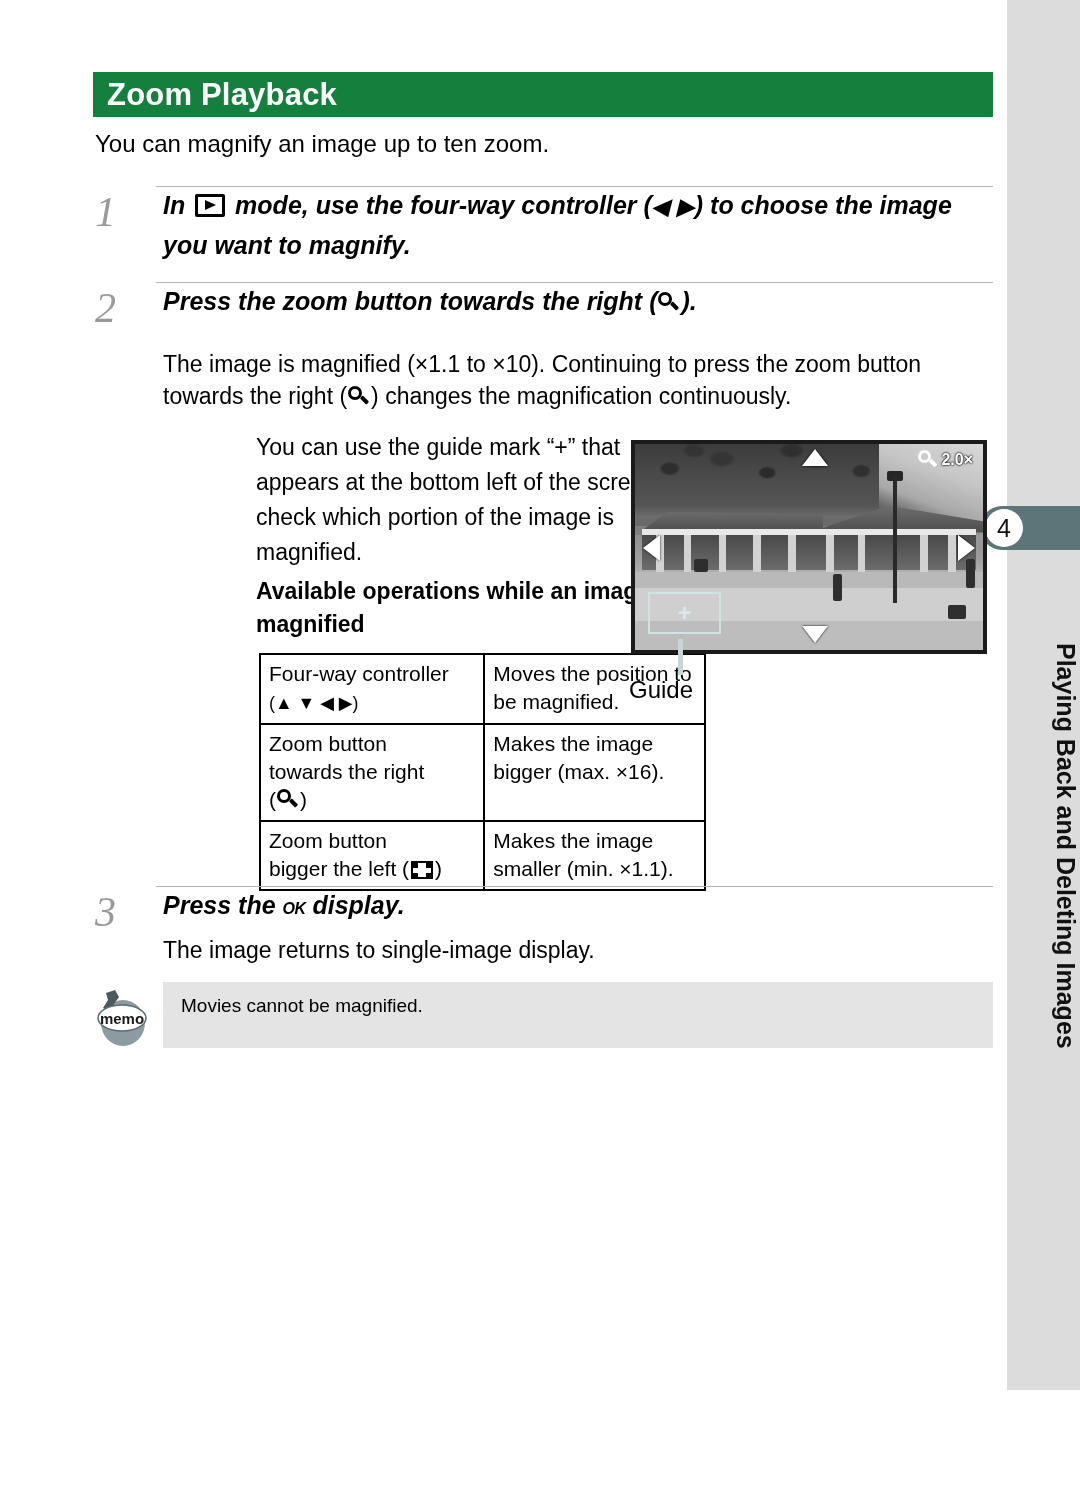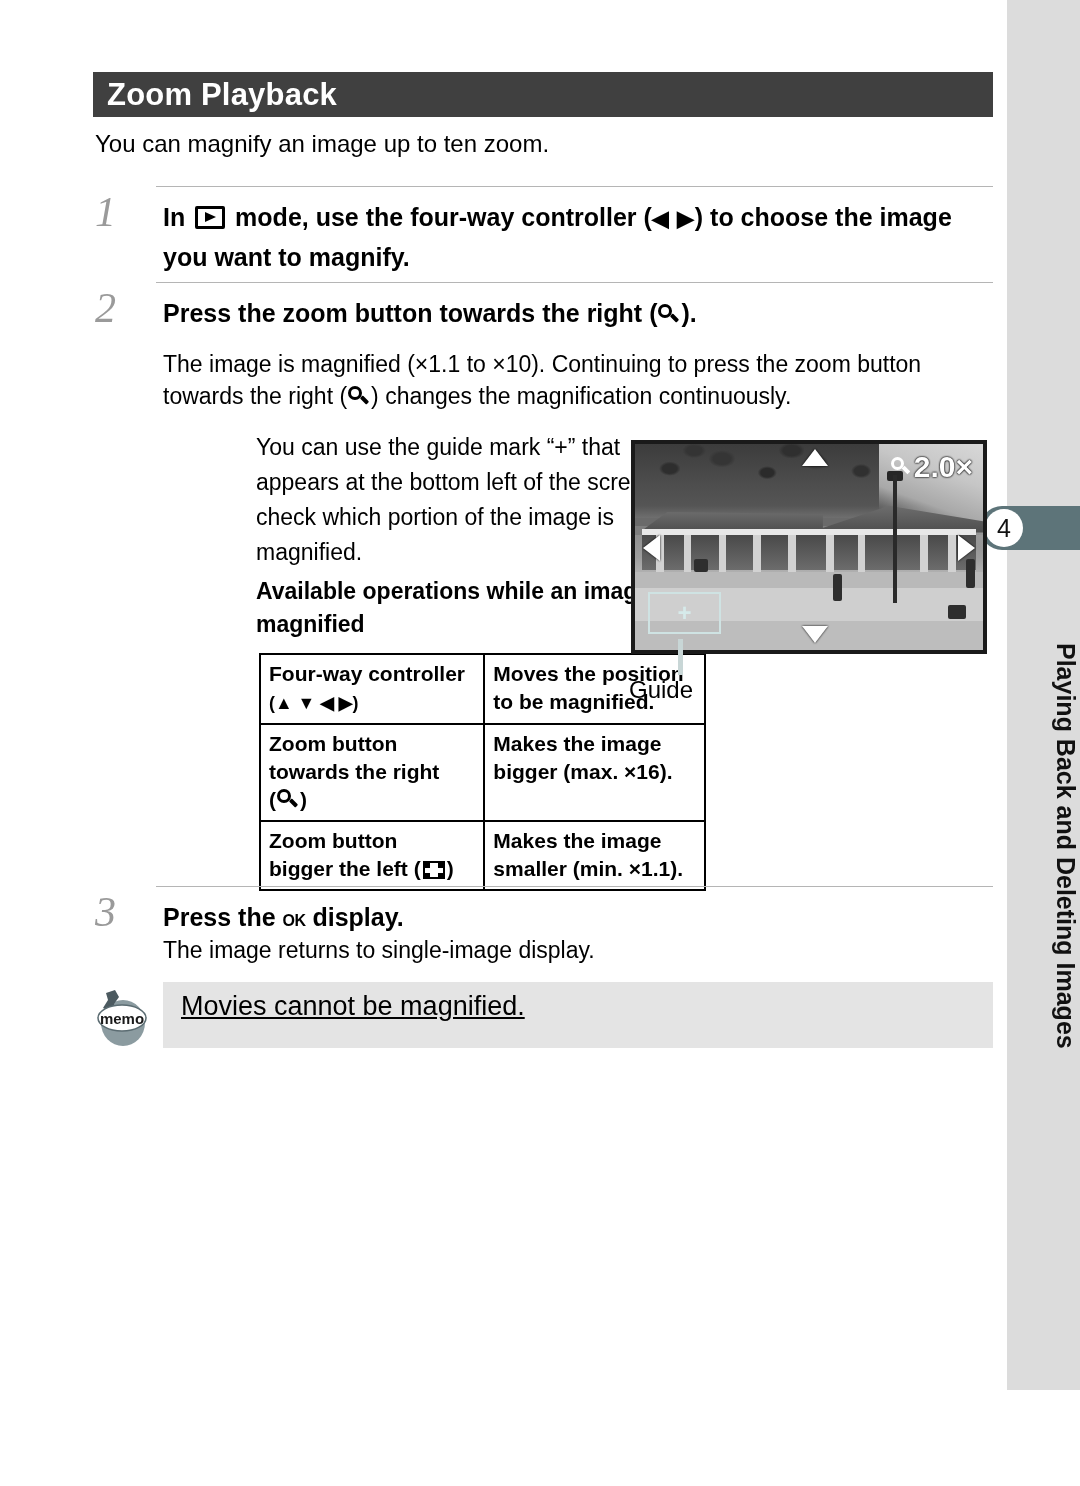--- a/index.html
+++ b/index.html
@@ -98,21 +98,21 @@
     width: 900px;
   }
 
   
   #section-header {
     position: absolute;
     left: 0;
     top: 72px;
     width: 900px;
     height: 45px;
-    background: #404040;
+    background: #15803d;
     color: #ffffff;
     font-size: 31px;
     font-weight: bold;
     line-height: 45px;
     padding-left: 14px;
     box-sizing: border-box;
     letter-spacing: 0.2px;
   }
 
   #intro-line {
@@ -145,25 +145,26 @@
     text-align: left;
     font-family: "Liberation Serif", serif;
     font-style: italic;
     font-size: 42px;
     color: #9a9a9a;
     line-height: 44px;
   }
   .step-title {
     position: absolute;
     left: 70px;
-    top: 12px;
+    top: 0;
     width: 820px;
     font-size: 25px;
     font-weight: bold;
     line-height: 38px;
+    font-style: italic;
   }
   .step-body {
     position: absolute;
     left: 70px;
     width: 820px;
     font-size: 23px;
     line-height: 32px;
   }
 
   #step1 { top: 186px; }
@@ -281,21 +282,20 @@
     top: 653px;
     width: 447px;
     border-collapse: collapse;
     font-size: 21px;
     line-height: 28px;
   }
   #ops-table td {
     border: 2px solid #000;
     padding: 5px 8px 6px 8px;
     vertical-align: top;
-    font-weight: bold;
   }
   #ops-table td.c1 { width: 218px; }
   #ops-table td.c2 { width: 213px; }
   .tri { font-size: 0.85em; }
 
   
   #cam-screen {
     position: absolute;
     left: 631px;
     top: 440px;
@@ -441,21 +441,21 @@
     right: 8px; top: 44%;
     border-top: 13px solid transparent;
     border-bottom: 13px solid transparent;
     border-left: 17px solid #ffffff;
     filter: drop-shadow(0 0 1px #000);
   }
   #osd-zoom {
     position: absolute;
     right: 10px; top: 6px;
     color: #ffffff;
-    font-size: 30px;
+    font-size: 16px;
     font-weight: bold;
     display: flex;
     align-items: center;
     gap: 3px;
     text-shadow: 0 0 2px #000, 0 0 2px #000;
   }
   .icon-mag-white {
     display: inline-block;
     width: 20px;
     height: 20px;
@@ -520,23 +520,22 @@
     left: 163px;
     top: 982px;
     width: 830px;
     height: 66px;
     background: #e4e4e4;
   }
   #memo-text {
     position: absolute;
     left: 18px;
     top: 9px;
-    font-size: 27px;
+    font-size: 19px;
     line-height: 30px;
-    text-decoration: underline;
   }
   #memo-icon {
     position: absolute;
     left: 90px;
     top: 987px;
     width: 62px;
     height: 62px;
   }
 </style>
 </head>

